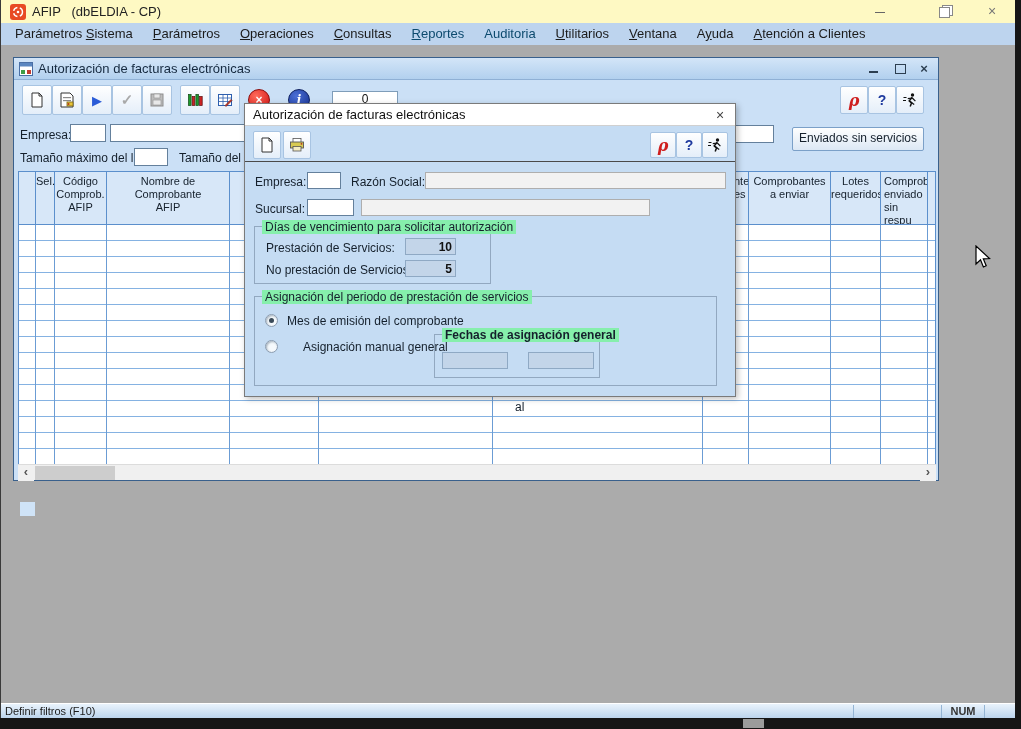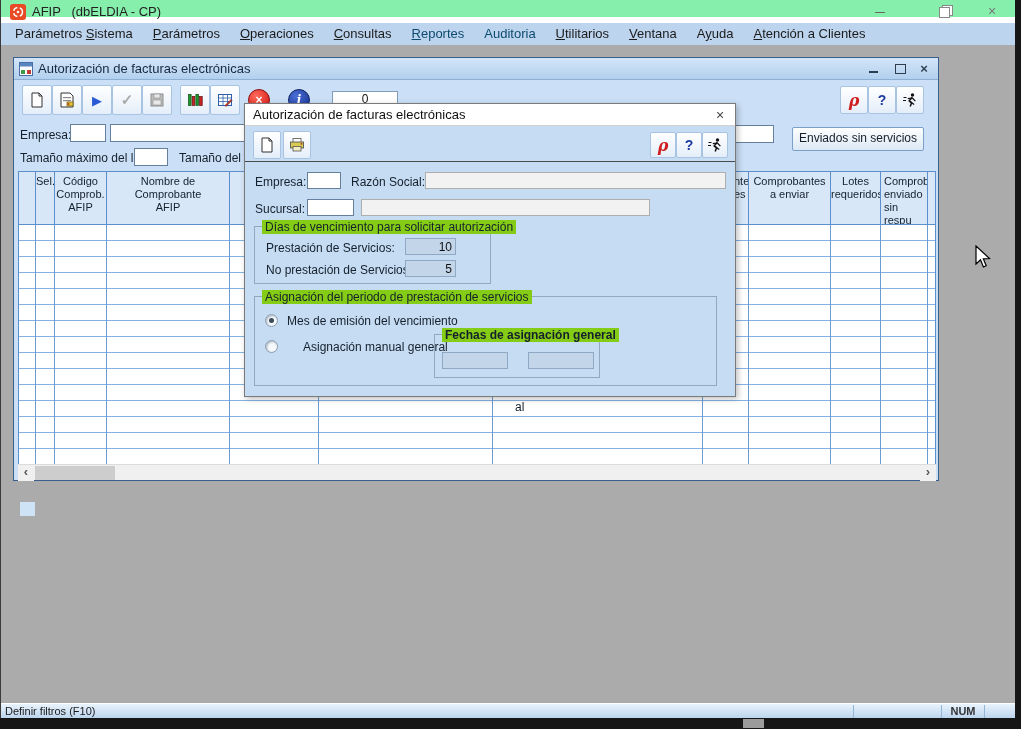--- a/index.html
+++ b/index.html
@@ -1,21 +1,21 @@
 <!DOCTYPE html>
 <html><head>
 <meta charset="utf-8">
 <style>
   html,body{margin:0;padding:0;}
   body{width:1021px;height:729px;position:relative;background:#161616;
        font-family:"Liberation Sans",sans-serif;overflow:hidden;}
   .abs{position:absolute;}
   
   #app{position:absolute;left:0;top:0;width:1015px;height:718px;background:#fff;border-left:1px solid #3a3a3a;box-sizing:border-box;}
-  .titlebar{position:absolute;left:0;top:0;width:100%;height:17px;background:#86efac;}
+  .titlebar{position:absolute;left:0;top:0;width:100%;height:23px;background:#fef9c3;}
   .app-title{position:absolute;left:31px;top:4px;font-size:13px;color:#222;white-space:pre;}
   .winctl{position:absolute;top:0;height:23px;width:34px;text-align:center;color:#666;}
   .winctl .dash{position:absolute;left:12px;top:12px;width:10px;height:1px;background:#666;}
   .winctl .box{position:absolute;left:12px;top:7px;width:9px;height:9px;border:1px solid #888;background:#fff;}
   .winctl .box2{position:absolute;left:15px;top:5px;width:9px;height:9px;border:1px solid #888;background:#fff;}
   .winctl.close{font-size:14px;line-height:22px;color:#777;}
   
   .menubar{position:absolute;left:0;top:23px;width:100%;height:22px;background:#bdd4ee;display:flex;align-items:center;padding-left:4px;box-sizing:border-box;}
   .menu-item{font-size:13px;color:#1b1b1b;padding:0 10px;line-height:22px;white-space:pre;}
   .menu-item.disabled{color:#0c4a6e;}
@@ -35,21 +35,21 @@
   .tbtn.big{width:28px;height:28px;top:27px;}
   .tbtn.med{width:26px;height:26px;top:28px;}
   .glyph-play{color:#2a5bd7;font-size:13px;}
   .glyph-check{color:#a9a9a9;font-size:15px;font-weight:bold;}
   .glyph-help{color:#1f3a9e;font-size:14px;font-weight:bold;}
   .glyph-rho{color:#cf1f1f;font-size:16px;font-weight:bold;font-family:"DejaVu Serif",serif;font-style:italic;}
   .circlebtn{position:absolute;width:20px;height:20px;border-radius:50%;color:#fff;font-weight:bold;text-align:center;line-height:20px;font-size:12px;}
   .counter-box{position:absolute;left:318px;top:33px;width:66px;height:20px;background:#fff;border:1px solid #7f9db9;box-sizing:border-box;text-align:center;font-size:12px;color:#111;}
   
   .lbl{position:absolute;font-size:12px;color:#15202c;white-space:pre;}
-  .inp{position:absolute;background:#fff;border:1px solid #64809c;box-sizing:border-box;font-size:12px;color:#111;padding:1px 3px;}
+  .inp{position:absolute;background:#fff;border:1px solid #64809c;box-sizing:border-box;font-size:12px;color:#111;padding:1px 3px;font-weight:bold;}
   .inp.dis{background:#f2f2f2;border:1px solid #aeaeae;}
   .inp.dis2{background:#c3d5e9;border:1px solid #8fa9c4;text-align:right;}
   .pushbtn{position:absolute;background:linear-gradient(#fdfefe,#dce8f5);border:1px solid #7ba0c8;border-radius:2px;font-size:12px;color:#15202c;text-align:center;}
   
   .tbl{position:absolute;left:4px;top:113px;width:916px;height:293px;border:1px solid #5b8fcc;box-sizing:content-box;background:#fff;}
   .tbl-head{position:absolute;left:0;top:0;width:916px;height:52px;background:#d7e7f8;border-bottom:1px solid #5b8fcc;box-sizing:content-box;}
   .hc{position:absolute;top:0;height:52px;border-right:1px solid #5b8fcc;box-sizing:border-box;font-size:11px;line-height:13px;color:#15202c;text-align:center;padding-top:3px;white-space:pre-line;overflow:hidden;}
   .tbl-body{position:absolute;left:0;top:53px;width:916px;height:240px;
     background:repeating-linear-gradient(to bottom,#ffffff 0px,#ffffff 15px,#85b2e2 15px,#85b2e2 16px);}
   .vsep{position:absolute;top:53px;width:1px;height:240px;background:#6b9cd4;}
@@ -58,21 +58,21 @@
   .hscroll{position:absolute;left:4px;top:406px;width:918px;height:16px;background:#f0f0f0;border-top:1px solid #dcdcdc;box-sizing:border-box;}
   .sarrow{position:absolute;top:0;width:16px;height:16px;background:#f0f0f0;color:#555;font-size:13px;font-weight:bold;text-align:center;line-height:14px;}
   .sthumb{position:absolute;left:17px;top:1px;width:80px;height:14px;background:#cdcdcd;}
   
   .dialog{position:absolute;left:243px;top:103px;width:490px;height:292px;background:#c5dcf3;border:1px solid #7a7a7a;box-sizing:content-box;z-index:10;box-shadow:2px 2px 6px rgba(0,0,0,.25);}
   .dlg-titlebar{position:absolute;left:0;top:0;width:100%;height:22px;background:#ffffff;border-bottom:1px solid #d0d0d0;box-sizing:border-box;}
   .dlg-title{position:absolute;left:8px;top:3px;font-size:13px;color:#111;}
   .dlg-close{position:absolute;right:6px;top:2px;width:18px;height:18px;text-align:center;font-size:14px;color:#444;line-height:18px;}
   .dlg-sep{position:absolute;left:0;top:57px;width:100%;height:1px;background:#4a4a4a;}
   .grp{position:absolute;border:1px solid #92a8c0;box-sizing:border-box;}
-  .grp-legend{position:absolute;font-size:12px;color:#15202c;background:#84cc16;padding:0 3px;white-space:pre;}
+  .grp-legend{position:absolute;font-size:12px;color:#15202c;background:#86efac;padding:0 3px;white-space:pre;}
   .radio{position:absolute;width:11px;height:11px;border-radius:50%;background:#f6fafd;border:1px solid #8a9cb0;box-shadow:inset 1px 1px 2px rgba(90,110,130,.5);}
   .radio.checked::after{content:"";position:absolute;left:3px;top:3px;width:5px;height:5px;border-radius:50%;background:#3a4a58;}
   
   .statusbar{position:absolute;left:0;top:703px;width:1015px;height:15px;background:linear-gradient(#e9f3fc,#b9d2ec);border-top:1px solid #fff;box-sizing:content-box;font-size:11px;color:#1a1a1a;}
   .status-text{position:absolute;left:4px;top:1px;}
   .status-sep{position:absolute;top:1px;width:1px;height:13px;background:#94b4d4;}
   .status-num{position:absolute;left:941px;top:1px;width:42px;text-align:center;font-weight:bold;color:#333;}
   .bottom-strip{position:absolute;left:0;top:718px;width:1021px;height:11px;background:#161616;}
   .right-strip{position:absolute;left:1015px;top:0;width:6px;height:729px;background:#161616;}
   .taskbar-blip{position:absolute;left:743px;top:719px;width:21px;height:9px;background:#9b9b9b;}
@@ -304,21 +304,21 @@
     <div class="grp" style="left:9px;top:122px;width:237px;height:58px;"></div>
     <span class="grp-legend" style="left:17px;top:116px;">Días de vencimiento para solicitar autorización</span>
     <span class="lbl" style="left:21px;top:137px;">Prestación de Servicios:</span>
     <div class="inp dis2" style="left:160px;top:134px;width:51px;height:17px;">10</div>
     <span class="lbl" style="left:21px;top:159px;">No prestación de Servicios:</span>
     <div class="inp dis2" style="left:160px;top:156px;width:51px;height:17px;">5</div>
 
     <div class="grp" style="left:9px;top:192px;width:463px;height:90px;"></div>
     <span class="grp-legend" style="left:17px;top:186px;">Asignación del periodo de prestación de servicios</span>
     <div class="radio checked" style="left:20px;top:210px;"></div>
-    <span class="lbl" style="left:42px;top:210px;">Mes de emisión del vencimiento</span>
+    <span class="lbl" style="left:42px;top:210px;">Mes de emisión del comprobante</span>
     <div class="radio" style="left:20px;top:236px;"></div>
     <span class="lbl" style="left:42px;top:236px;margin-left:16px;">Asignación manual general</span>
 
     <div class="grp" style="left:189px;top:230px;width:166px;height:44px;"></div>
     <span class="grp-legend" style="left:197px;top:224px;font-weight:bold;">Fechas de asignación general</span>
     <div class="inp dis2" style="left:197px;top:248px;width:66px;height:17px;"></div>
     <span class="lbl" style="left:270px;top:250px;margin-top:46px;">al</span>
     <div class="inp dis2" style="left:283px;top:248px;width:66px;height:17px;"></div>
   </div>
 

